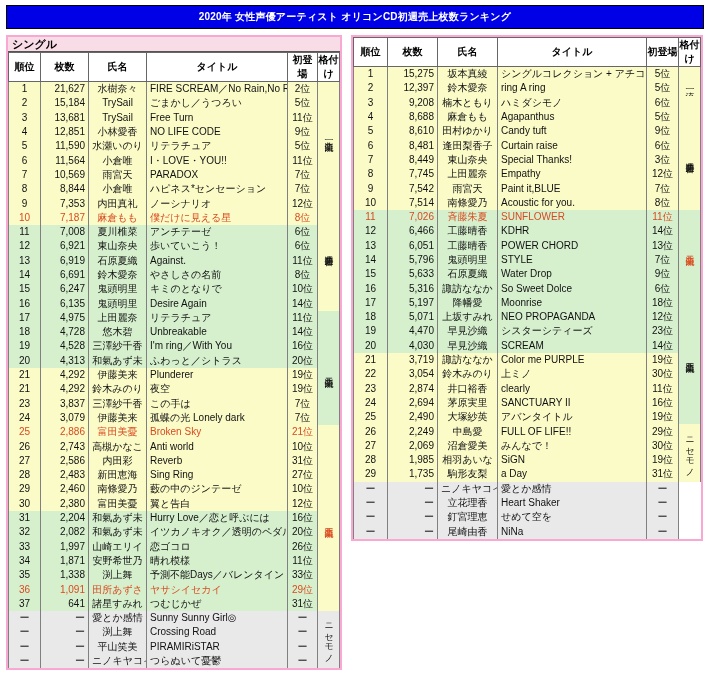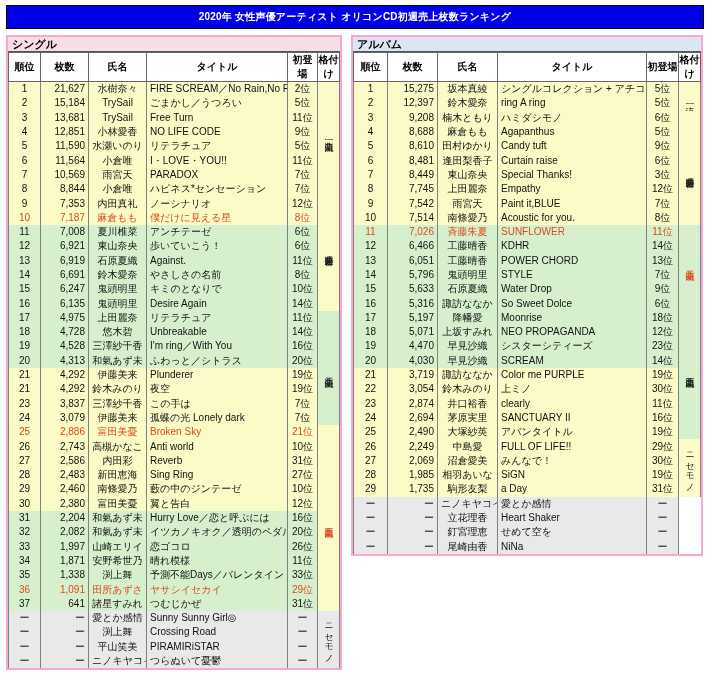--- a/index.html
+++ b/index.html
@@ -455,21 +455,20 @@
                 <td class="c-title">つらぬいて憂鬱</td>
                 <td class="c-debut">ー</td>
               </tr>
             </tbody>
         </table>
       </div>
     </div>
 
     <div class="col-right">
       <div class="section">
-        <div class="section-title st-album">アルバム</div>
         <table class="rank">
           <colgroup>
             <col style="width:34px">
               <col style="width:50px">
               <col style="width:60px">
             <col>
               <col style="width:32px">
               <col style="width:22px">
           </colgroup>
           <thead>

